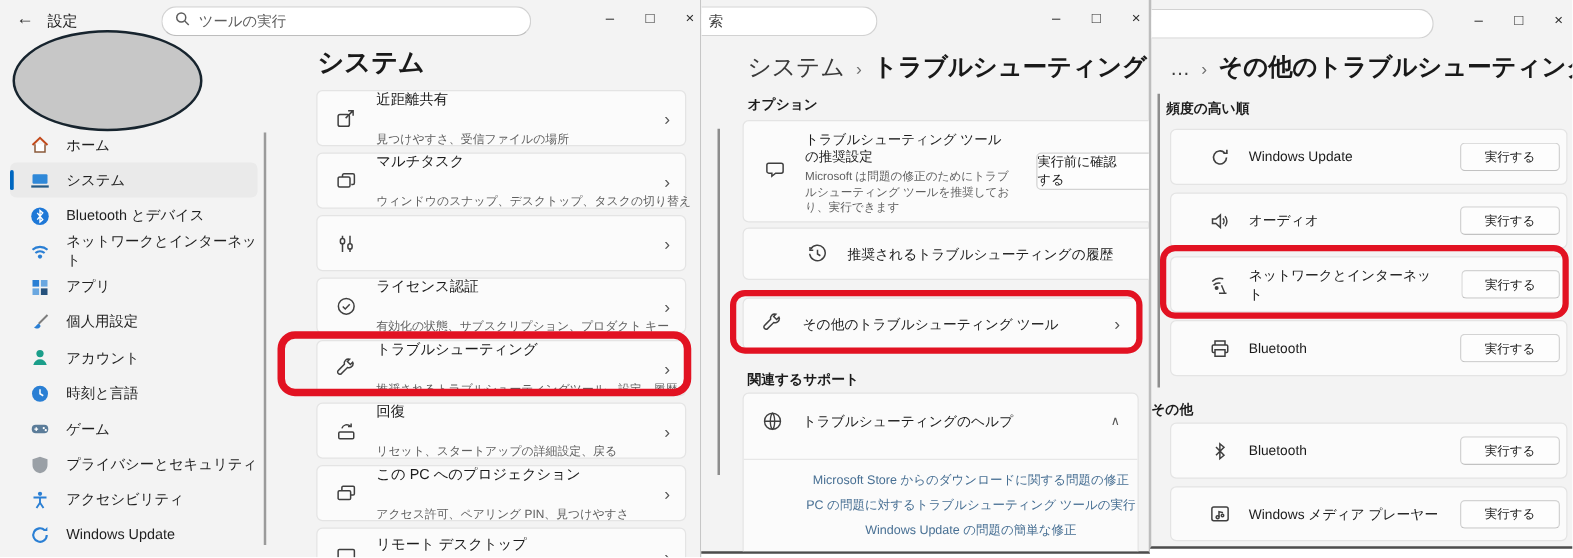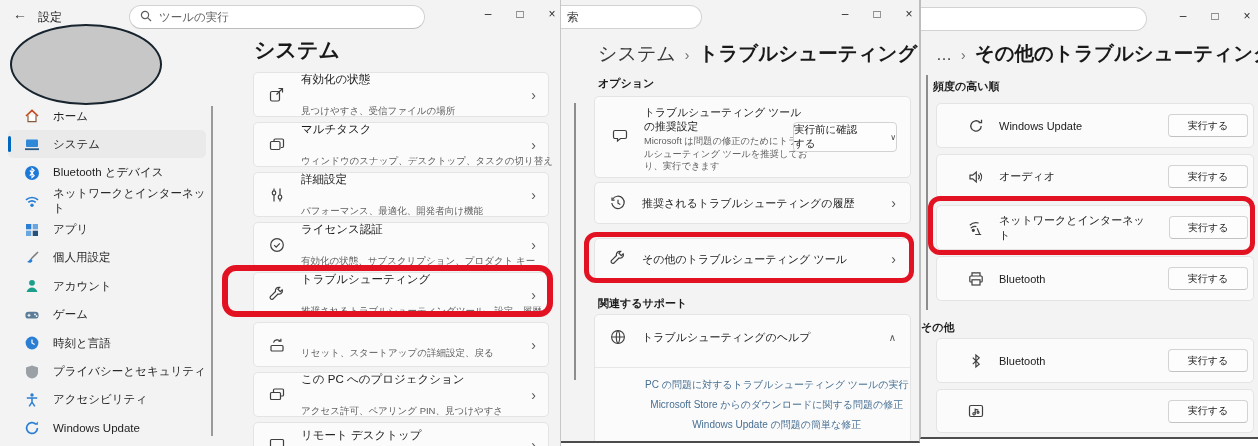--- a/index.html
+++ b/index.html
@@ -157,40 +157,40 @@
             <svg width="16" height="16" viewBox="0 0 16 16">
               <circle cx="8" cy="4.8" r="2.9" fill="#1b9e8a"></circle>
               <path d="M2.6 14c.8-3 3-4.6 5.4-4.6s4.6 1.6 5.4 4.6z" fill="#1b9e8a"></path>
             </svg>
           </span>
         <span>アカウント</span>
       </div>
       <div class="srow">
         <span class="sic">
             <svg width="16" height="16" viewBox="0 0 16 16">
+              <circle cx="8" cy="8" r="6.4" fill="#2a7fd4"></circle>
+              <path d="M8 4.4V8l2.6 1.6" fill="none" stroke="#fff" stroke-width="1.2"></path>
+            </svg>
+          </span>
+        <span>時刻と言語</span>
+      </div>
+      <div class="srow">
+        <span class="sic">
+            <svg width="16" height="16" viewBox="0 0 16 16">
               <rect x="1.4" y="4.8" width="13.2" height="6.8" rx="3.2" fill="#5b7c99"></rect>
               <path d="M5 6.8v3M3.5 8.3h3" stroke="#fff" stroke-width="1"></path>
               <circle cx="11" cy="7.4" r=".9" fill="#fff"></circle>
               <circle cx="12.6" cy="9.1" r=".9" fill="#fff"></circle>
             </svg>
           </span>
         <span>ゲーム</span>
       </div>
       <div class="srow">
         <span class="sic">
             <svg width="16" height="16" viewBox="0 0 16 16">
-              <circle cx="8" cy="8" r="6.4" fill="#2a7fd4"></circle>
-              <path d="M8 4.4V8l2.6 1.6" fill="none" stroke="#fff" stroke-width="1.2"></path>
-            </svg>
-          </span>
-        <span>時刻と言語</span>
-      </div>
-      <div class="srow">
-        <span class="sic">
-            <svg width="16" height="16" viewBox="0 0 16 16">
               <path d="M8 1.4 14 3.4V8c0 3.6-2.5 5.9-6 6.6C4.5 13.9 2 11.6 2 8V3.4z" fill="#9aa0a6"></path>
             </svg>
           </span>
         <span>プライバシーとセキュリティ</span>
       </div>
       <div class="srow">
         <span class="sic">
             <svg width="16" height="16" viewBox="0 0 16 16">
               <circle cx="8" cy="3" r="1.7" fill="#2a7fd4"></circle>
               <path d="M2.8 6h10.4M8 6v4.2M8 10.2l-2.8 4.2M8 10.2l2.8 4.2" fill="none" stroke="#2a7fd4" stroke-width="1.5"></path>
@@ -214,21 +214,21 @@
 
     <div class="cards">
       <div class="card">
         <span class="ic">
             <svg width="18" height="18" viewBox="0 0 18 18" fill="none" stroke="#3f3f3f" stroke-width="1.2">
               <rect x="2.5" y="5.5" width="9" height="9.5" rx="1.5"></rect>
               <path d="M8.5 8.5 14.5 2.5M10.5 2.5h4v4"></path>
             </svg>
           </span>
         <div class="ct">
-            <div class="t">有効化の状態</div>
+            <div class="t">近距離共有</div>
             <div class="s">見つけやすさ、受信ファイルの場所</div>
           </div>
         <span class="chev">›</span>
       </div>
       <div class="card">
         <span class="ic">
             <svg width="18" height="18" viewBox="0 0 18 18" fill="none" stroke="#3f3f3f" stroke-width="1.2">
               <path d="M6 5.5V4.2c0-.7.5-1.2 1.2-1.2h7.1c.7 0 1.2.5 1.2 1.2v6.1c0 .7-.5 1.2-1.2 1.2H13"></path>
               <rect x="2.5" y="5.5" width="9.5" height="8" rx="1.2"></rect>
             </svg>
@@ -240,24 +240,20 @@
         <span class="chev">›</span>
       </div>
       <div class="card">
         <span class="ic">
             <svg width="18" height="18" viewBox="0 0 18 18" fill="none" stroke="#3f3f3f" stroke-width="1.2">
               <path d="M6 2.5v13M12 2.5v13"></path>
               <rect x="4.3" y="4.8" width="3.4" height="4.2" rx="1.7" fill="#fbfbfb"></rect>
               <rect x="10.3" y="9" width="3.4" height="4.2" rx="1.7" fill="#fbfbfb"></rect>
             </svg>
           </span>
-        <div class="ct">
-            <div class="t">詳細設定</div>
-            <div class="s">パフォーマンス、最適化、開発者向け機能</div>
-          </div>
         <span class="chev">›</span>
       </div>
       <div class="card">
         <span class="ic">
             <svg width="18" height="18" viewBox="0 0 18 18" fill="none" stroke="#3f3f3f" stroke-width="1.2">
               <circle cx="9" cy="9" r="6.3"></circle>
               <path d="M6.2 9.2l2 2L11.8 7.4"></path>
             </svg>
           </span>
         <div class="ct">
@@ -280,20 +276,21 @@
       </div>
       <div class="card">
         <span class="ic">
             <svg width="18" height="18" viewBox="0 0 18 18" fill="none" stroke="#3f3f3f" stroke-width="1.2">
               <rect x="3" y="9.5" width="12" height="5.5" rx="1"></rect>
               <path d="M5.5 6.7a4 4 0 0 1 6.8-1.6"></path>
               <path d="M12.9 2.7v2.5h-2.5"></path>
             </svg>
           </span>
         <div class="ct">
+            <div class="t">回復</div>
             <div class="s">リセット、スタートアップの詳細設定、戻る</div>
           </div>
         <span class="chev">›</span>
       </div>
       <div class="card">
         <span class="ic">
             <svg width="18" height="18" viewBox="0 0 18 18" fill="none" stroke="#3f3f3f" stroke-width="1.2">
               <rect x="5.5" y="3" width="10" height="7" rx="1"></rect>
               <rect x="2.5" y="6.5" width="10" height="7" rx="1" fill="#fbfbfb"></rect>
             </svg>
@@ -330,35 +327,35 @@
       <span>×</span>
     </div>
     <div class="bc" style="left:37px;top:40px;">
       <span class="parent">システム</span>
       <span class="sep">›</span>
       <span class="cur">トラブルシューティング</span>
     </div>
     <div class="seclabel" style="left:37px;top:76px;">オプション</div>
     <div class="vscroll" style="left:13px;top:103px;height:277px;"></div>
 
-    <div class="mcard" style="left:33px;top:96px;width:315px;height:80px;">
+    <div class="mcard" style="left:33px;top:96px;width:315px;height:80px;padding-left:36px;">
       <span class="ic reco-ic">
           <svg width="18" height="18" viewBox="0 0 18 18" fill="none" stroke="#3f3f3f" stroke-width="1.2">
             <path d="M4 3.5h10c.8 0 1.5.7 1.5 1.5v5c0 .8-.7 1.5-1.5 1.5H9.5L6.5 14v-2.5H4c-.8 0-1.5-.7-1.5-1.5V5c0-.8.7-1.5 1.5-1.5z"></path>
           </svg>
         </span>
       <div class="reco-title">トラブルシューティング ツールの推奨設定</div>
       <div class="reco-desc">Microsoft は問題の修正のためにトラブルシューティング ツールを推奨しており、実行できます</div>
       <div class="dropdown">
         <span>実行前に確認する</span>
         <span class="dchev">∨</span>
       </div>
     </div>
 
-    <div class="mcard" style="left:33px;top:182px;width:315px;height:40px;">
+    <div class="mcard" style="left:33px;top:182px;width:315px;height:40px;padding-left:36px;">
       <div class="rowflex">
         <span class="ic">
             <svg width="18" height="18" viewBox="0 0 18 18" fill="none" stroke="#3f3f3f" stroke-width="1.2">
               <path d="M3.6 5.3A6.2 6.2 0 1 1 2.8 9"></path>
               <path d="M3 3.5v2.6h2.6"></path>
               <path d="M9 5.8v3.4l2.3 1.4"></path>
             </svg>
           </span>
         <span class="t">推奨されるトラブルシューティングの履歴</span>
         <span class="chev">›</span>
@@ -385,22 +382,22 @@
             <svg width="18" height="18" viewBox="0 0 18 18" fill="none" stroke="#3f3f3f" stroke-width="1.1">
               <circle cx="9" cy="9" r="6.4"></circle>
               <path d="M2.6 9h12.8M9 2.6c2.3 1.9 2.3 10.9 0 12.8C6.7 13.5 6.7 4.5 9 2.6z"></path>
             </svg>
           </span>
         <span class="t">トラブルシューティングのヘルプ</span>
         <span class="chev" style="font-size:10px;">∧</span>
       </div>
       <div class="divider" style="top:52px;"></div>
       <div class="links">
+        <div class="link" style="color:#476f93;">Microsoft Store からのダウンロードに関する問題の修正</div>
         <div class="link" style="color:#476f93;">PC の問題に対するトラブルシューティング ツールの実行</div>
-        <div class="link" style="color:#476f93;">Microsoft Store からのダウンロードに関する問題の修正</div>
         <div class="link" style="color:#476f93;">Windows Update の問題の簡単な修正</div>
       </div>
     </div>
   </div>
 
   <div class="win w3">
     <div class="sfrag" style="width:219px;top:7px;"></div>
     <div class="caps" style="left:246px;top:6px;">
       <span>–</span>
       <span>□</span>
@@ -470,20 +467,21 @@
     </div>
     <div class="trow" style="top:389px;height:44px;">
       <span class="ic">
           <svg width="18" height="18" viewBox="0 0 18 18" fill="none" stroke="#3f3f3f" stroke-width="1.2">
             <rect x="2.5" y="3.5" width="13" height="11" rx="1.5"></rect>
             <path d="M8.2 11.5V7.3l3.2.9"></path>
             <circle cx="7.1" cy="11.7" r="1.2"></circle>
             <circle cx="11" cy="10.3" r="1"></circle>
           </svg>
         </span>
+      <span class="t">Windows メディア プレーヤー</span>
       <button class="runbtn">実行する</button>
     </div>
   </div>
 
   <div class="annot" style="left:222px;top:265px;width:331px;height:52px;border:6px solid #e21222;border-radius:14px;"></div>
   <div class="annot" style="left:584px;top:232px;width:330px;height:51px;border:5px solid #e21222;border-radius:12px;"></div>
   <div class="annot" style="left:928px;top:196px;width:327px;height:59px;border:5px solid #e21222;border-radius:12px;"></div>
 </div>
 
 </body></html>

